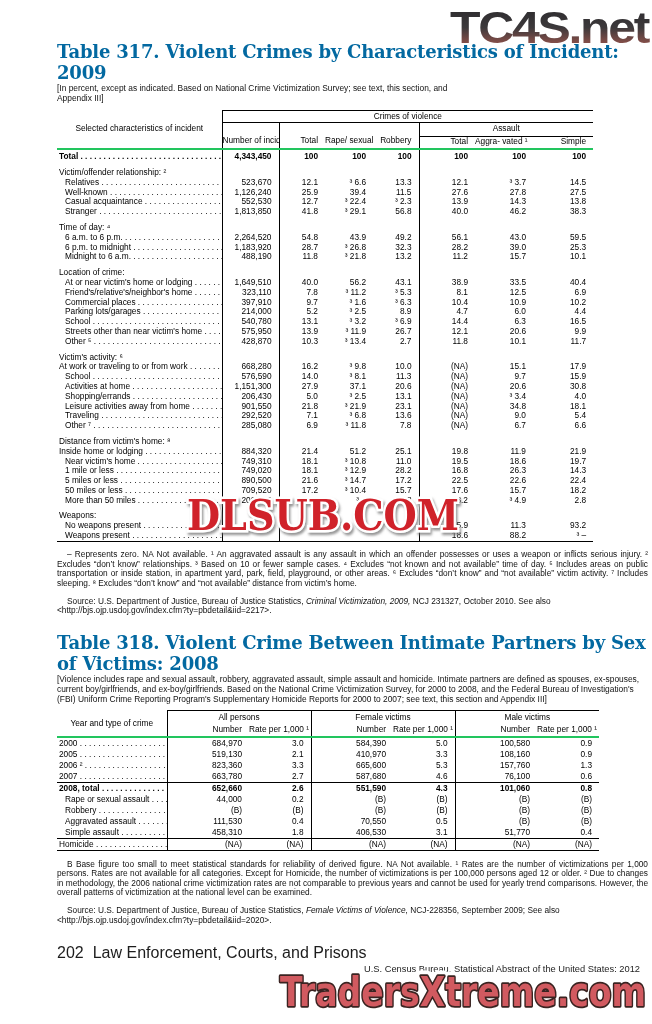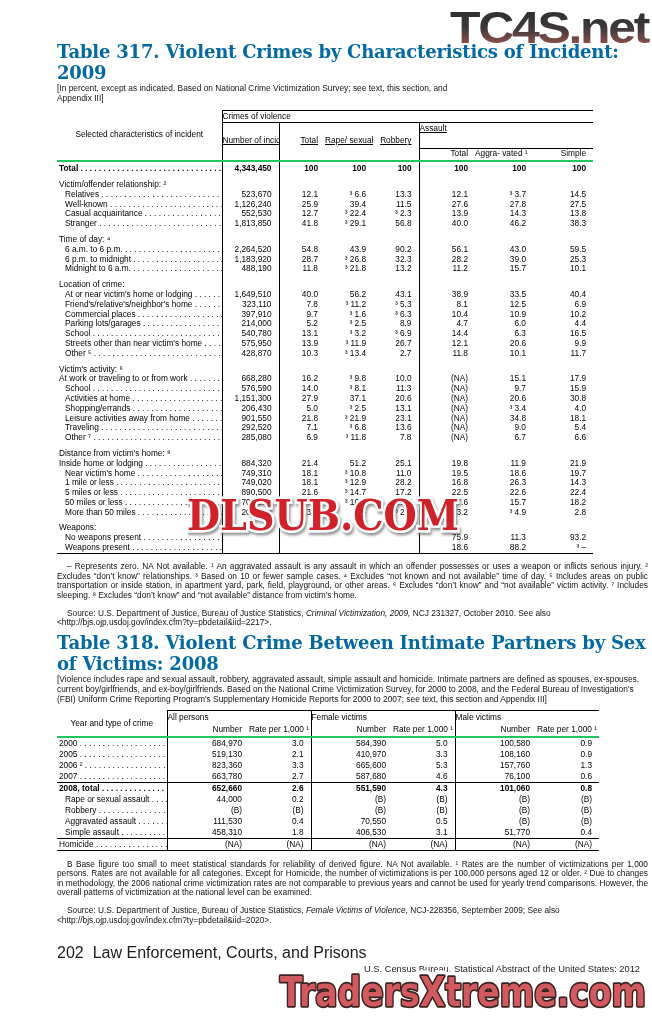--- a/index.html
+++ b/index.html
@@ -23,36 +23,36 @@
   table { border-collapse:collapse; table-layout:fixed; margin-top:6px; }
   #t317 { width:536px; }
   #t318 { width:542px; }
   th, td { padding:0; font-weight:normal; color:#000; overflow:hidden; }
   #t317 th, #t317 td { font-size:8.3px; line-height:9.8px; }
   #t318 th, #t318 td { font-size:8.3px; line-height:11px; }
   thead th { vertical-align:bottom; white-space:pre-line; }
   .vl { border-left:1px solid #000; }
   .hb { border-bottom:2px solid #22c55e; }
   .stub { vertical-align:middle; text-align:center; }
-  .grp { text-align:left; border-top:1px solid #000; border-bottom:1px solid #000; padding:1px 0; }
+  .grp { text-align:center; border-top:1px solid #000; border-bottom:1px solid #000; padding:1px 0; }
   .num { text-align:right; padding-right:7px; white-space:nowrap; }
   th.num { padding-bottom:1px; }
   td.lbl { padding-left:2px; white-space:nowrap; }
   tr.i td.lbl { padding-left:8px; }
   tr.d td.lbl:after, tr.tot td.lbl:after {
     content:" . . . . . . . . . . . . . . . . . . . . . . . . . . . . . . . . . . . . . . . . . . . . . . . . .";
   }
   tr.tot td { font-weight:bold; }
   #t317 tr.tot td { border-top:1px solid #000; line-height:12px; }
   tr.sp td { height:6px; line-height:6px; font-size:1px; }
   #t317 tbody tr:last-child td, #t318 tbody tr:last-child td { border-bottom:1px solid #000; }
   #t318 thead tr:first-child th.grp { border-bottom:none; }
   #t318 tr.tot td { border-top:1px solid #000; }
   #t318 tr.hom td { border-top:1px solid #000; }
-  #t317 thead tr:nth-child(2) th { padding-bottom:14px;text-decoration:underline; }
+  #t317 thead tr:nth-child(2) th { padding-bottom:2px; }
 
   .footnote {
     font-size:8.3px; line-height:9.6px;
     text-align:justify; text-indent:10px; color:#111;
   }
   .source { margin-top:0; font-size:8.3px; line-height:9.6px; text-indent:10px; color:#111; }
   .source .it { font-style:italic; }
 
   #footer-line { position:absolute; left:57px; top:944px; font-size:16px; color:#1c1c1c; }
   #footer-line .pg { margin-right:9px; }
@@ -202,21 +202,21 @@
           <td class="num vl"></td>
           <td class="num"></td>
           <td class="num"></td>
         </tr>
 
         <tr class="d i">
           <td class="lbl">6 a.m. to 6 p.m.</td>
           <td class="num vl">2,264,520</td>
           <td class="num vl">54.8</td>
           <td class="num">43.9</td>
-          <td class="num">90.2</td>
+          <td class="num">49.2</td>
           <td class="num vl">56.1</td>
           <td class="num">43.0</td>
           <td class="num">59.5</td>
         </tr>
 
         <tr class="d i">
           <td class="lbl">6 p.m. to midnight</td>
           <td class="num vl">1,183,920</td>
           <td class="num vl">28.7</td>
           <td class="num">³ 26.8</td>

